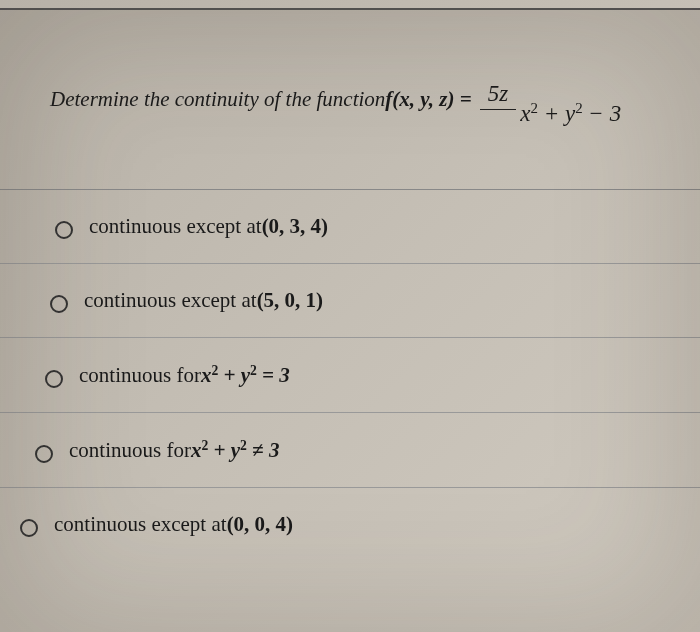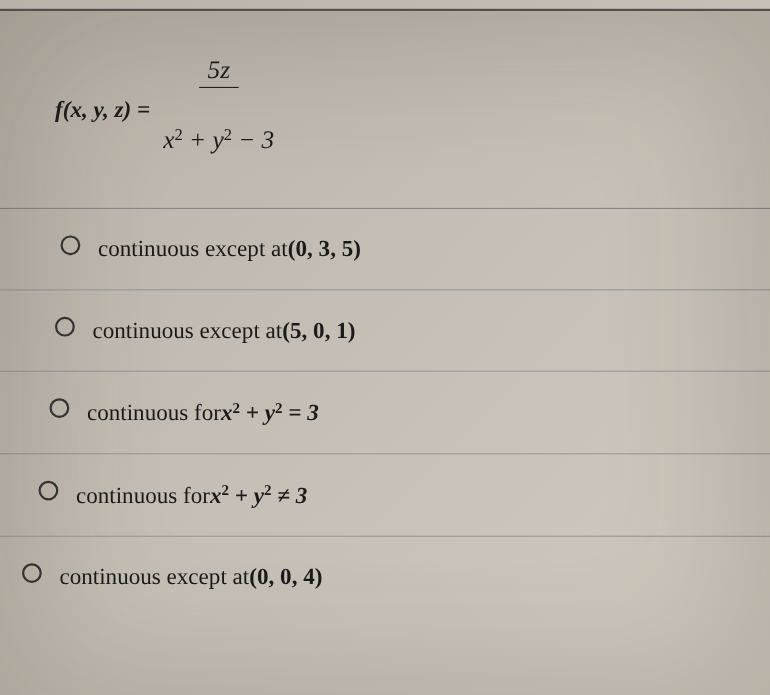--- a/index.html
+++ b/index.html
@@ -41,21 +41,21 @@
       align-items: center;
       flex-wrap: wrap;
     }
     .math {
       font-style: italic;
       font-family: 'Times New Roman', serif;
       font-weight: bold;
     }
     .fraction {
       display: inline-flex;
-      flex-direction: column;
+      flex-direction: row;
       align-items: center;
       vertical-align: middle;
       margin-left: 8px;
       font-size: 23px;
       font-style: italic;
       position: relative;
       top: -4px;
     }
     .fraction .num {
       padding: 0 8px 2px 8px;
@@ -70,21 +70,21 @@
       vertical-align: super;
       position: relative;
       top: 1px;
       font-style: normal;
     }
     .options {
       padding: 0;
     }
     .option {
       display: flex;
-      align-items: flex-start;
+      align-items: flex-end;
       padding: 24px 30px 24px 40px;
       border-bottom: 1px solid #999;
       font-size: 21px;
     }
     .option:nth-child(1) { padding-left: 55px; }
     .option:nth-child(2) { padding-left: 50px; }
     .option:nth-child(3) { padding-left: 45px; }
     .option:nth-child(4) { padding-left: 35px; }
     .option:nth-child(5) { padding-left: 20px; border-bottom: none; }
     .radio {
@@ -115,32 +115,33 @@
     }
   </style>
 </head>
 <body>
 
 <div class="page">
   <div class="top-border"></div>
 
   <div class="question-area">
     <div class="question-text">
+      <span>Determine the continuity of the function </span>
       <span class="math">f(x, y, z) = </span>
       <span class="fraction">
         <span class="num">5z</span>
         <span class="den">x<span class="sup">2</span> + y<span class="sup">2</span> − 3</span>
       </span>
     </div>
   </div>
 
   <div class="options">
     <div class="option">
       <span class="radio"></span>
-      <span class="option-text">continuous except at <span class="paren">(0, 3, 5)</span></span>
+      <span class="option-text">continuous except at <span class="paren">(0, 3, 4)</span></span>
     </div>
     <div class="option">
       <span class="radio"></span>
       <span class="option-text">continuous except at <span class="paren">(5, 0, 1)</span></span>
     </div>
     <div class="option">
       <span class="radio"></span>
       <span class="option-text">continuous for <span class="math">x<span class="sup">2</span> + y<span class="sup">2</span> = 3</span></span>
     </div>
     <div class="option">

